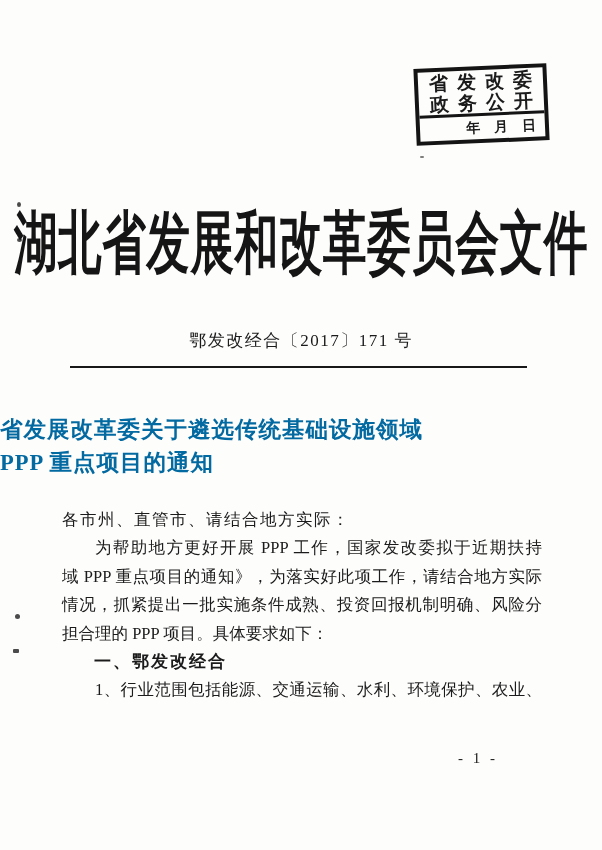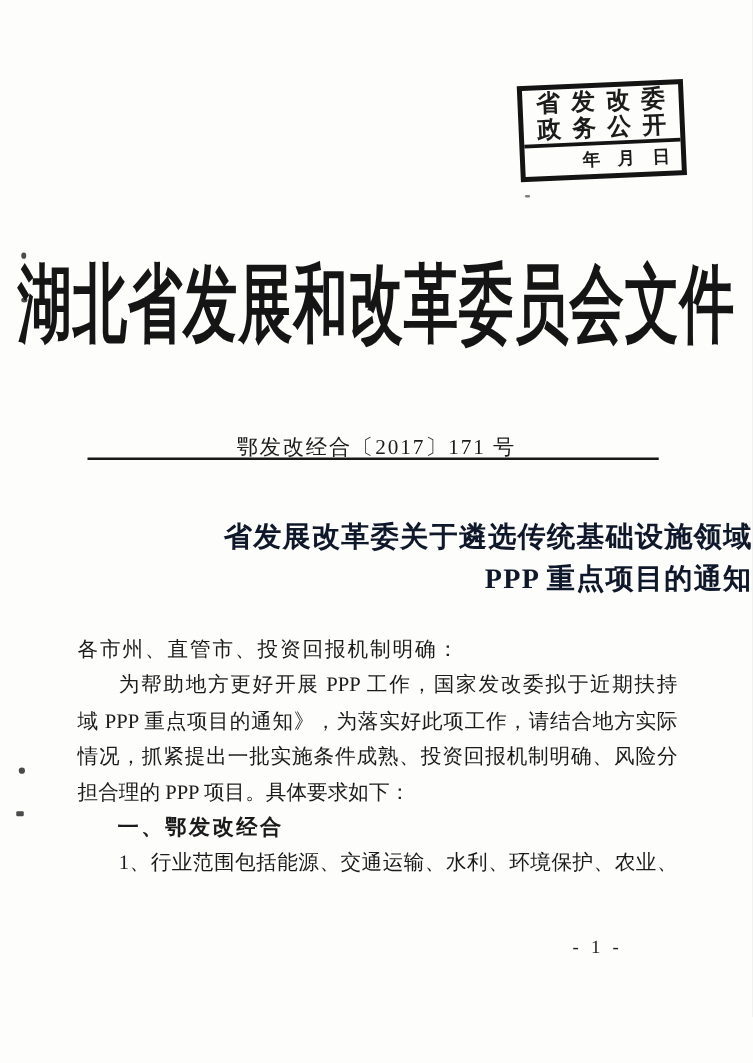--- a/index.html
+++ b/index.html
@@ -29,28 +29,28 @@
 
   
   .masthead {
     position:absolute; top:204px; left:50%; white-space:nowrap;
     font-size:68px; line-height:78px; font-weight:bold; letter-spacing:1px;
     transform:translateX(-50%) scaleX(0.64); color:#151515;
   }
 
   .docnum {
     position:absolute; top:329px; left:0; width:100%; text-align:center;
-    font-size:17px; letter-spacing:1.5px;margin-top:17px;
+    font-size:17px; letter-spacing:1.5px;
   }
 
   .rule { position:absolute; top:366px; left:70px; width:457px; height:2px; background:#181818; }
 
   .subject {
-    position:absolute; top:413px; left:0; width:100%; text-align:right;
-    font-weight:bold; font-size:22.5px; line-height:33px; letter-spacing:1px; color:#0f172a;
+    position:absolute; top:413px; left:0; width:100%; text-align:left;
+    font-weight:bold; font-size:22.5px; line-height:33px; letter-spacing:1px; color:#0369a1;
   }
 
   
   .body-block {
     position:absolute; top:506px; left:62px; width:480px;
     font-size:16.5px; line-height:28.4px;
   }
   .line { height:28.4px; overflow:visible; }
   .fill { text-align:justify; text-align-last:justify; text-justify:inter-character; }
   .indent { text-indent:33px; }
@@ -92,21 +92,21 @@
   <div class="docnum">鄂发改经合〔2017〕171 号</div>
 
   <div class="rule"></div>
 
   <div class="subject">
     <div>省发展改革委关于遴选传统基础设施领域</div>
     <div>PPP 重点项目的通知</div>
   </div>
 
   <div class="body-block">
-    <div class="line salutation">各市州、直管市、投资回报机制明确：</div>
+    <div class="line salutation">各市州、直管市、请结合地方实际：</div>
     <div class="line fill indent">为帮助地方更好开展 PPP 工作，国家发改委拟于近期扶持</div>
     <div class="line fill">域 PPP 重点项目的通知》，为落实好此项工作，请结合地方实际</div>
     <div class="line fill">情况，抓紧提出一批实施条件成熟、投资回报机制明确、风险分</div>
     <div class="line">担合理的 PPP 项目。具体要求如下：</div>
     <div class="line heading">一、鄂发改经合</div>
     <div class="line fill indent">1、行业范围包括能源、交通运输、水利、环境保护、农业、</div>
   </div>
 
   <div class="pagenum">- 1 -</div>
 

